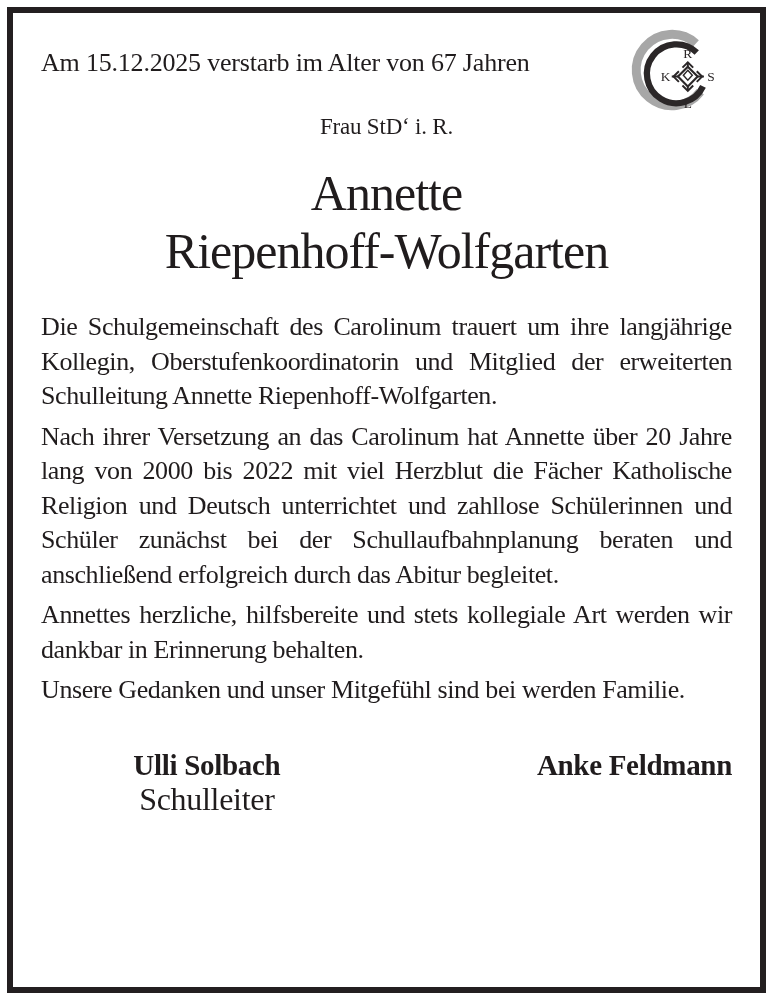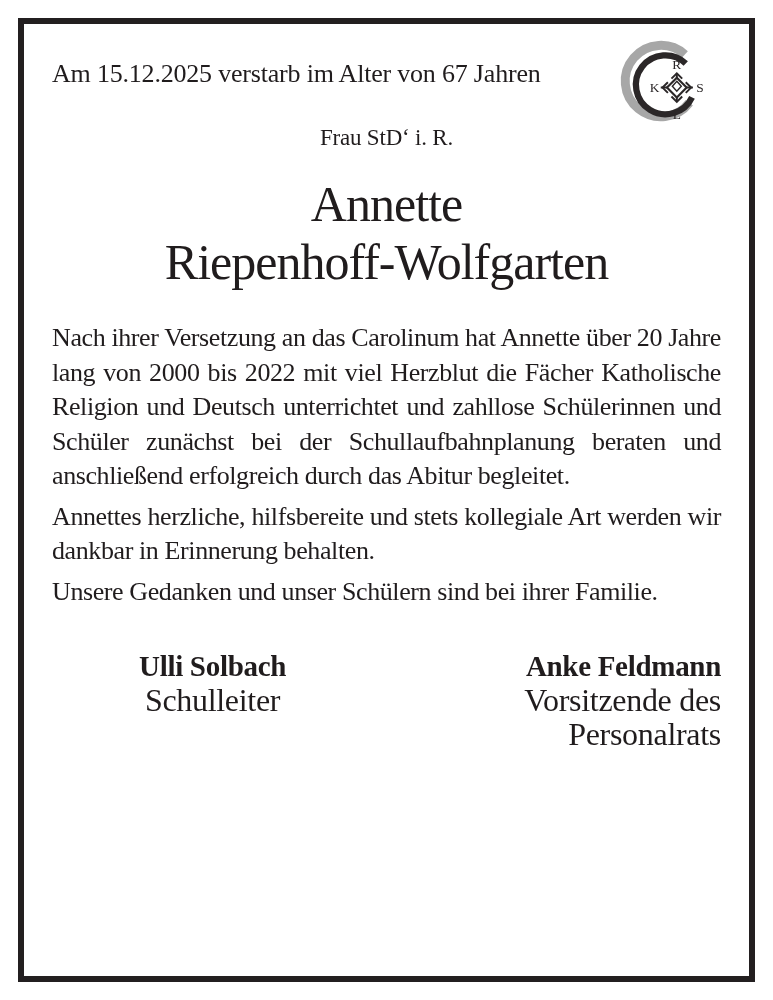--- a/index.html
+++ b/index.html
@@ -5,21 +5,21 @@
   html, body {
     margin: 0;
     padding: 0;
     background: #ffffff;
   }
   .sheet {
     width: 773px;
     height: 1000px;
     box-sizing: border-box;
     background: #ffffff;
-    padding: 18px;
+    padding: 7px;
     font-family: "Liberation Serif", "DejaVu Serif", serif;
     color: #201c1d;
   }
   .frame {
     box-sizing: border-box;
     width: 100%;
     height: 100%;
     border: 6px solid #231f20;
     padding: 6px 28px 0 28px;
     overflow: hidden;
@@ -127,30 +127,30 @@
     </div>
 
     <div class="pre-title">Frau StD‘ i. R.</div>
 
     <div class="name-block">
       <div>Annette</div>
       <div>Riepenhoff-Wolfgarten</div>
     </div>
 
     <div class="body-block">
+      <p>Die Schulgemeinschaft des Carolinum trauert um ihre lang­jährige Kollegin, Oberstufenkoordinatorin und Mitglied der erweiterten Schulleitung Annette Riepenhoff-Wolfgarten.</p>
       <p>Nach ihrer Versetzung an das Carolinum hat Annette über 20 Jahre lang von 2000 bis 2022 mit viel Herzblut die Fächer Katholische Religion und Deutsch unterrichtet und zahllose Schülerinnen und Schüler zunächst bei der Schullaufbahnplanung beraten und anschließend erfolgreich durch das Abitur begleitet.</p>
       <p>Annettes herzliche, hilfsbereite und stets kollegiale Art werden wir dankbar in Erinnerung behalten.</p>
-      <p>Unsere Gedanken und unser Schülern sind bei ihrer Familie.</p>
+      <p>Unsere Gedanken und unser Mitgefühl sind bei werden Familie.</p>
     </div>
 
     <div class="signatures-row">
       <div class="signature-block left">
         <div class="signer-name">Ulli Solbach</div>
         <div class="signer-role">Schulleiter</div>
       </div>
       <div class="signature-block right">
         <div class="signer-name">Anke Feldmann</div>
-        <div class="signer-role">Vorsitzende des Personalrats</div>
       </div>
     </div>
 
   </div>
 </div>
 
 </body></html>

